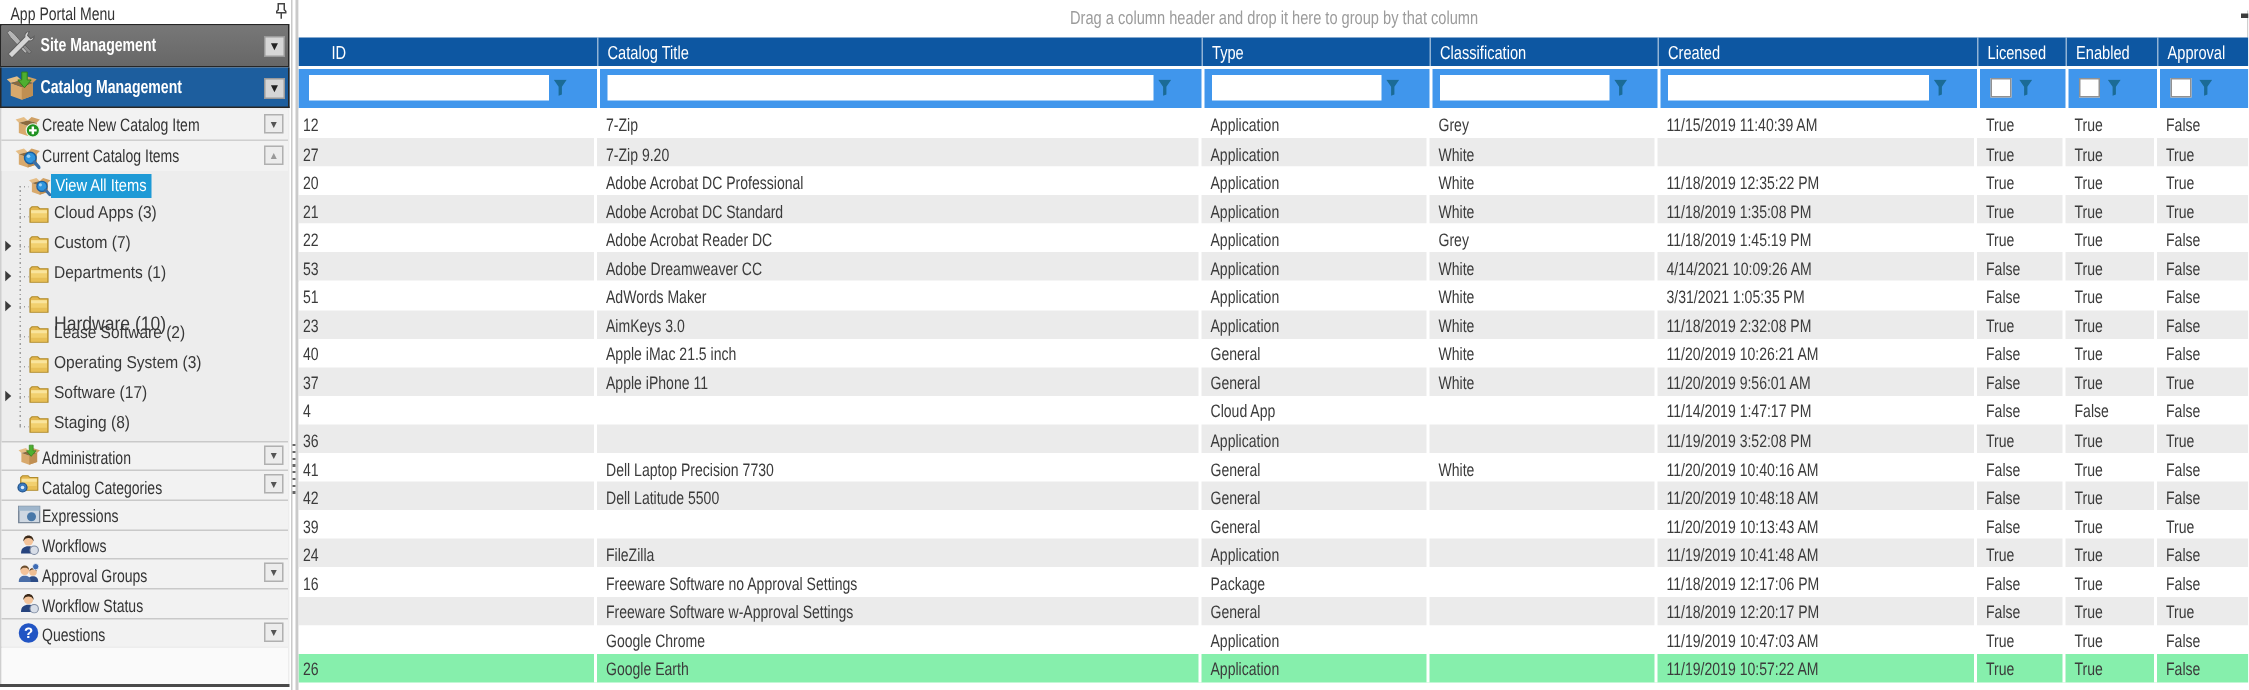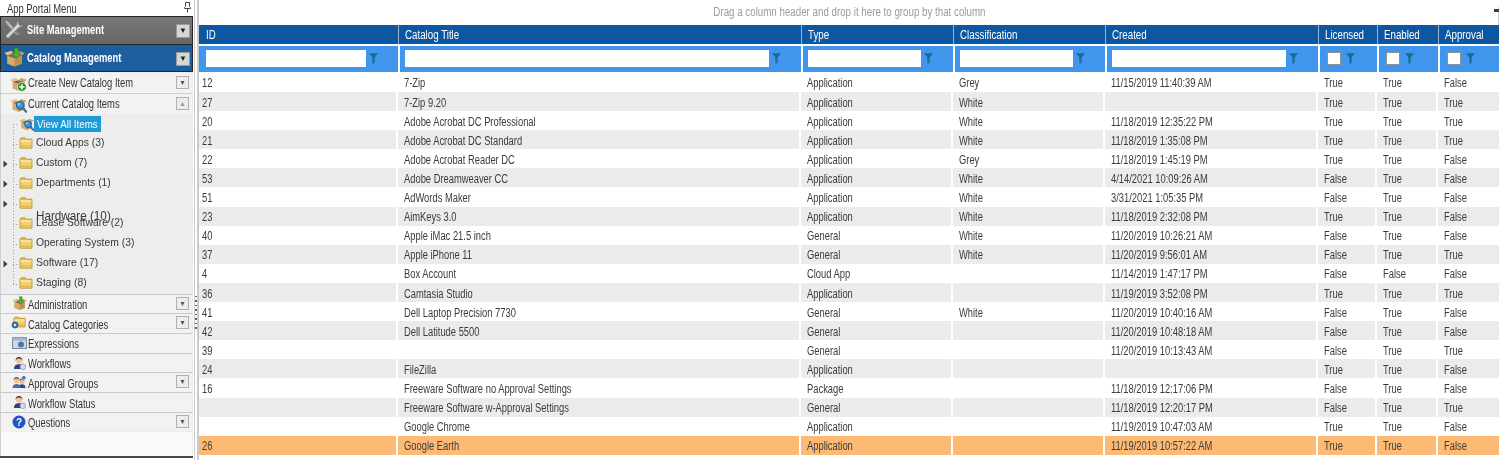--- a/index.html
+++ b/index.html
@@ -220,21 +220,21 @@
     <div class="abs" style="left:0;top:455.5px;width:193px;height:2.5px;background:#4a4a4a"></div>
   </div>
 <div class="abs" style="left:193.6px;top:0;width:1.2px;height:460px;background:#cacaca"></div>
 <div class="abs" style="left:197.4px;top:0;width:1.2px;height:460px;background:#cacaca"></div>
 <div class="abs" style="left:195px;top:296px;width:1.5px;height:34px;background-image:repeating-linear-gradient(#666 0 1.5px,transparent 1.5px 4.5px)"></div>
 <div class="abs" style="left:199px;top:0;width:1300px;height:460px;overflow:hidden">
     <div class="abs" style="left:0;top:0;width:1300px;height:25px;background:#fff;text-align:center;font-size:12.5px;color:#9b9b9b;line-height:25px"><span class="sx" style="transform-origin:50% 50%">Drag a column header and drop it here to group by that column</span></div>
     <div class="abs" style="left:1298.5px;top:7px;width:1.5px;height:18px;background:#cfcfcf"></div>
     <div class="abs" style="left:1294.5px;top:9px;width:6px;height:2.5px;background:#3c3c3c"></div>
     <div class="abs" style="left:0;top:25px;width:1300px;height:19px;background:#0d57a2"></div>
-    <div class="hdrcell" style="left:0px;width:199px;padding-left:7px;box-sizing:border-box;height:35px"><span class="sx ">ID</span></div>
+    <div class="hdrcell" style="left:0px;width:199px;padding-left:22px;box-sizing:border-box;height:35px"><span class="sx ">ID</span></div>
     <div class="hdrcell" style="left:199px;width:403px;padding-left:7px;box-sizing:border-box;height:19px"><span class="sx ">Catalog Title</span></div>
     <div class="abs" style="left:199px;top:25px;width:1px;height:19px;background:rgba(255,255,255,0.55)"></div>
     <div class="hdrcell" style="left:602px;width:152px;padding-left:7px;box-sizing:border-box;height:19px"><span class="sx ">Type</span></div>
     <div class="abs" style="left:602px;top:25px;width:1px;height:19px;background:rgba(255,255,255,0.55)"></div>
     <div class="hdrcell" style="left:754px;width:152px;padding-left:7px;box-sizing:border-box;height:19px"><span class="sx ">Classification</span></div>
     <div class="abs" style="left:754px;top:25px;width:1px;height:19px;background:rgba(255,255,255,0.55)"></div>
     <div class="hdrcell" style="left:906px;width:213px;padding-left:7px;box-sizing:border-box;height:19px"><span class="sx ">Created</span></div>
     <div class="abs" style="left:906px;top:25px;width:1px;height:19px;background:rgba(255,255,255,0.55)"></div>
     <div class="hdrcell" style="left:1119px;width:59px;padding-left:7px;box-sizing:border-box;height:19px"><span class="sx ">Licensed</span></div>
     <div class="abs" style="left:1119px;top:25px;width:1px;height:19px;background:rgba(255,255,255,0.55)"></div>
@@ -537,46 +537,40 @@
         <span class="sx" style="left:6px">True</span>
       </div>
       <div class="cell" style="left:1239px;width:61px">
         <span class="sx" style="left:6px">True</span>
       </div>
     </div>
     <div class="row" style="top:263.90px;height:19.10px;background:#fff">
       <div class="cell" style="left:0px;width:199px">
         <span class="sx" style="left:3px">4</span>
       </div>
-      <div class="cell" style="left:199px;width:403px">
-        <span class="sx" style="left:6px">Box Account</span>
-      </div>
       <div class="cell" style="left:602px;width:152px">
         <span class="sx" style="left:6px">Cloud App</span>
       </div>
       <div class="cell" style="left:906px;width:213px">
         <span class="sx" style="left:6px">11/14/2019 1:47:17 PM</span>
       </div>
       <div class="cell" style="left:1119px;width:59px">
         <span class="sx" style="left:6px">False</span>
       </div>
       <div class="cell" style="left:1178px;width:61px">
         <span class="sx" style="left:6px">False</span>
       </div>
       <div class="cell" style="left:1239px;width:61px">
         <span class="sx" style="left:6px">False</span>
       </div>
     </div>
     <div class="row" style="top:283.00px;height:19.10px;background:#ebebeb">
       <div class="cell" style="left:0px;width:199px">
         <span class="sx" style="left:3px">36</span>
       </div>
-      <div class="cell" style="left:199px;width:403px">
-        <span class="sx" style="left:6px">Camtasia Studio</span>
-      </div>
       <div class="cell" style="left:602px;width:152px">
         <span class="sx" style="left:6px">Application</span>
       </div>
       <div class="cell" style="left:906px;width:213px">
         <span class="sx" style="left:6px">11/19/2019 3:52:08 PM</span>
       </div>
       <div class="cell" style="left:1119px;width:59px">
         <span class="sx" style="left:6px">True</span>
       </div>
       <div class="cell" style="left:1178px;width:61px">
@@ -658,20 +652,23 @@
     <div class="row" style="top:359.40px;height:19.10px;background:#ebebeb">
       <div class="cell" style="left:0px;width:199px">
         <span class="sx" style="left:3px">24</span>
       </div>
       <div class="cell" style="left:199px;width:403px">
         <span class="sx" style="left:6px">FileZilla</span>
       </div>
       <div class="cell" style="left:602px;width:152px">
         <span class="sx" style="left:6px">Application</span>
       </div>
+      <div class="cell" style="left:906px;width:213px">
+        <span class="sx" style="left:6px">11/19/2019 10:41:48 AM</span>
+      </div>
       <div class="cell" style="left:1119px;width:59px">
         <span class="sx" style="left:6px">True</span>
       </div>
       <div class="cell" style="left:1178px;width:61px">
         <span class="sx" style="left:6px">True</span>
       </div>
       <div class="cell" style="left:1239px;width:61px">
         <span class="sx" style="left:6px">False</span>
       </div>
     </div>
@@ -731,21 +728,21 @@
       <div class="cell" style="left:1119px;width:59px">
         <span class="sx" style="left:6px">True</span>
       </div>
       <div class="cell" style="left:1178px;width:61px">
         <span class="sx" style="left:6px">True</span>
       </div>
       <div class="cell" style="left:1239px;width:61px">
         <span class="sx" style="left:6px">False</span>
       </div>
     </div>
-    <div class="row" style="top:435.80px;height:19.10px;background:#fdba74">
+    <div class="row" style="top:435.80px;height:19.10px;background:#86efac">
       <div class="cell" style="left:0px;width:199px">
         <span class="sx" style="left:3px">26</span>
       </div>
       <div class="cell" style="left:199px;width:335px">
         <span class="sx" style="left:6px">Google Earth</span>
       </div>
       <div class="cell" style="left:602px;width:152px">
         <span class="sx" style="left:6px">Application</span>
       </div>
       <div class="cell" style="left:906px;width:213px">

